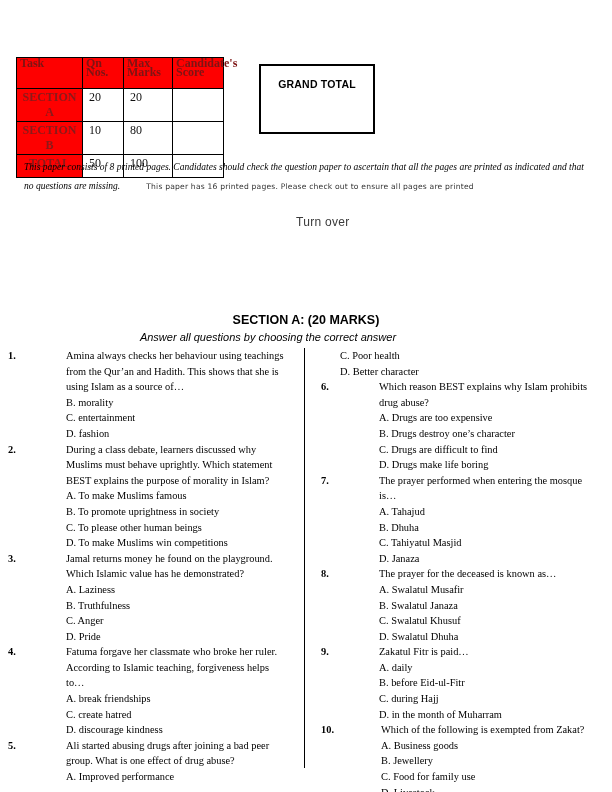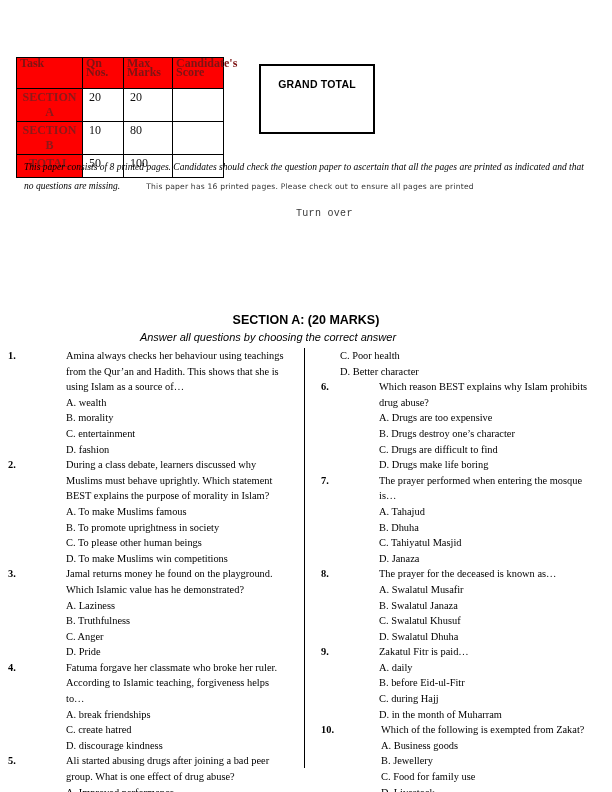--- a/index.html
+++ b/index.html
@@ -93,23 +93,23 @@
     font-family: "DejaVu Sans", sans-serif;
     font-style: normal;
     font-size: 7.6px;
     letter-spacing: 0.2px;
     color: #333333;
     margin-left: 26px;
   }
   .turn-over {
     position: absolute;
     left: 296px;
-    top: 208px;
-    font-family: Liberation Mono, monospace;
-    font-size: 10px;
+    top: 215px;
+    font-family: Liberation Sans, sans-serif;
+    font-size: 12px;
     color: #3a3a3a;
     letter-spacing: 0.3px;
   }
 
   
   .section-heading {
     position: absolute;
     left: 0;
     top: 313px;
     width: 612px;
@@ -219,21 +219,20 @@
 <div class="section-instruction">Answer all questions by choosing the correct answer</div>
 
 <div class="questions">
 
   <div class="qcol left">
 
     <div class="q-item">
       <div class="q-num">1.</div>
       <div class="q-body">
         <div class="q-stem">Amina always checks her behaviour using teachings from the Qur’an and Hadith. This shows that she is using Islam as a source of…</div>
-        <div class="q-opt">A. wealth</div>
         <div class="q-opt">B. morality</div>
         <div class="q-opt">C. entertainment</div>
         <div class="q-opt">D. fashion</div>
       </div>
     </div>
 
     <div class="q-item">
       <div class="q-num">2.</div>
       <div class="q-body">
         <div class="q-stem">During a class debate, learners discussed why Muslims must behave uprightly. Which statement BEST explains the purpose of morality in Islam?</div>

